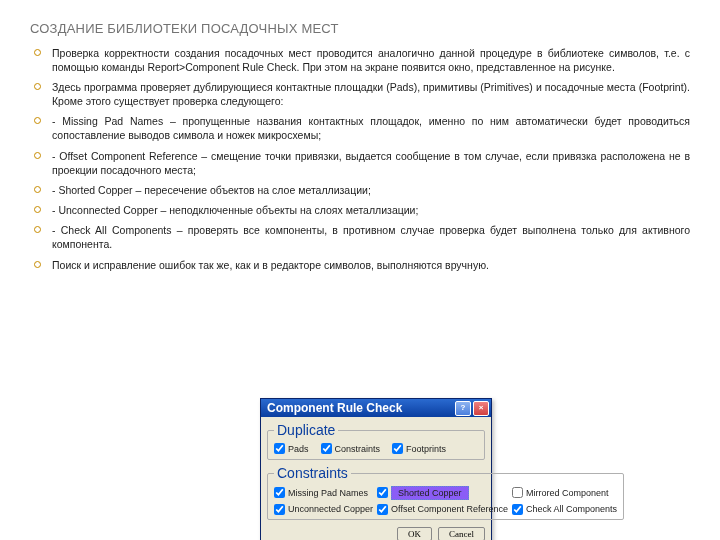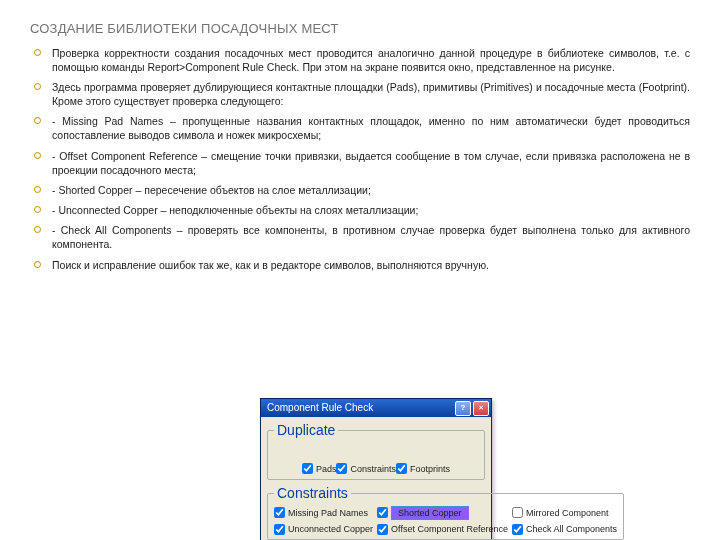--- a/index.html
+++ b/index.html
@@ -63,22 +63,22 @@
   .titlebar {
     height: 18px;
     background: linear-gradient(#2a6ad0,#0a3ea0);
     color: #fff;
     display: flex;
     align-items: center;
     padding: 0 2px 0 6px;
   }
   .titlebar .title {
     flex: 1;
-    font-size: 10px;
-    font-weight: normal;
+    font-size: 12px;
+    font-weight: bold;
   }
   .titlebar .btn {
     width: 14px;
     height: 13px;
     margin-left: 2px;
     border: 1px solid #fff;
     border-radius: 2px;
     display: flex;
     align-items: center;
     justify-content: center;
@@ -97,24 +97,23 @@
     margin: 0 0 4px 0;
     padding: 3px 6px 4px 6px;
   }
   legend {
     font-size: 14px;
     color: #0a3ea0;
     padding: 0 3px;
   }
   .row {
     display: flex;
-    justify-content: center;
-    align-items: center;
-    gap: 0;
-    margin-top: 20px;
+    justify-content: flex-start;
+    align-items: center;
+    gap: 12px;
   }
   .chk {
     display: flex;
     align-items: center;
     gap: 3px;
     font-size: 9px;
     white-space: nowrap;
   }
   .chk input {
     width: 11px;

